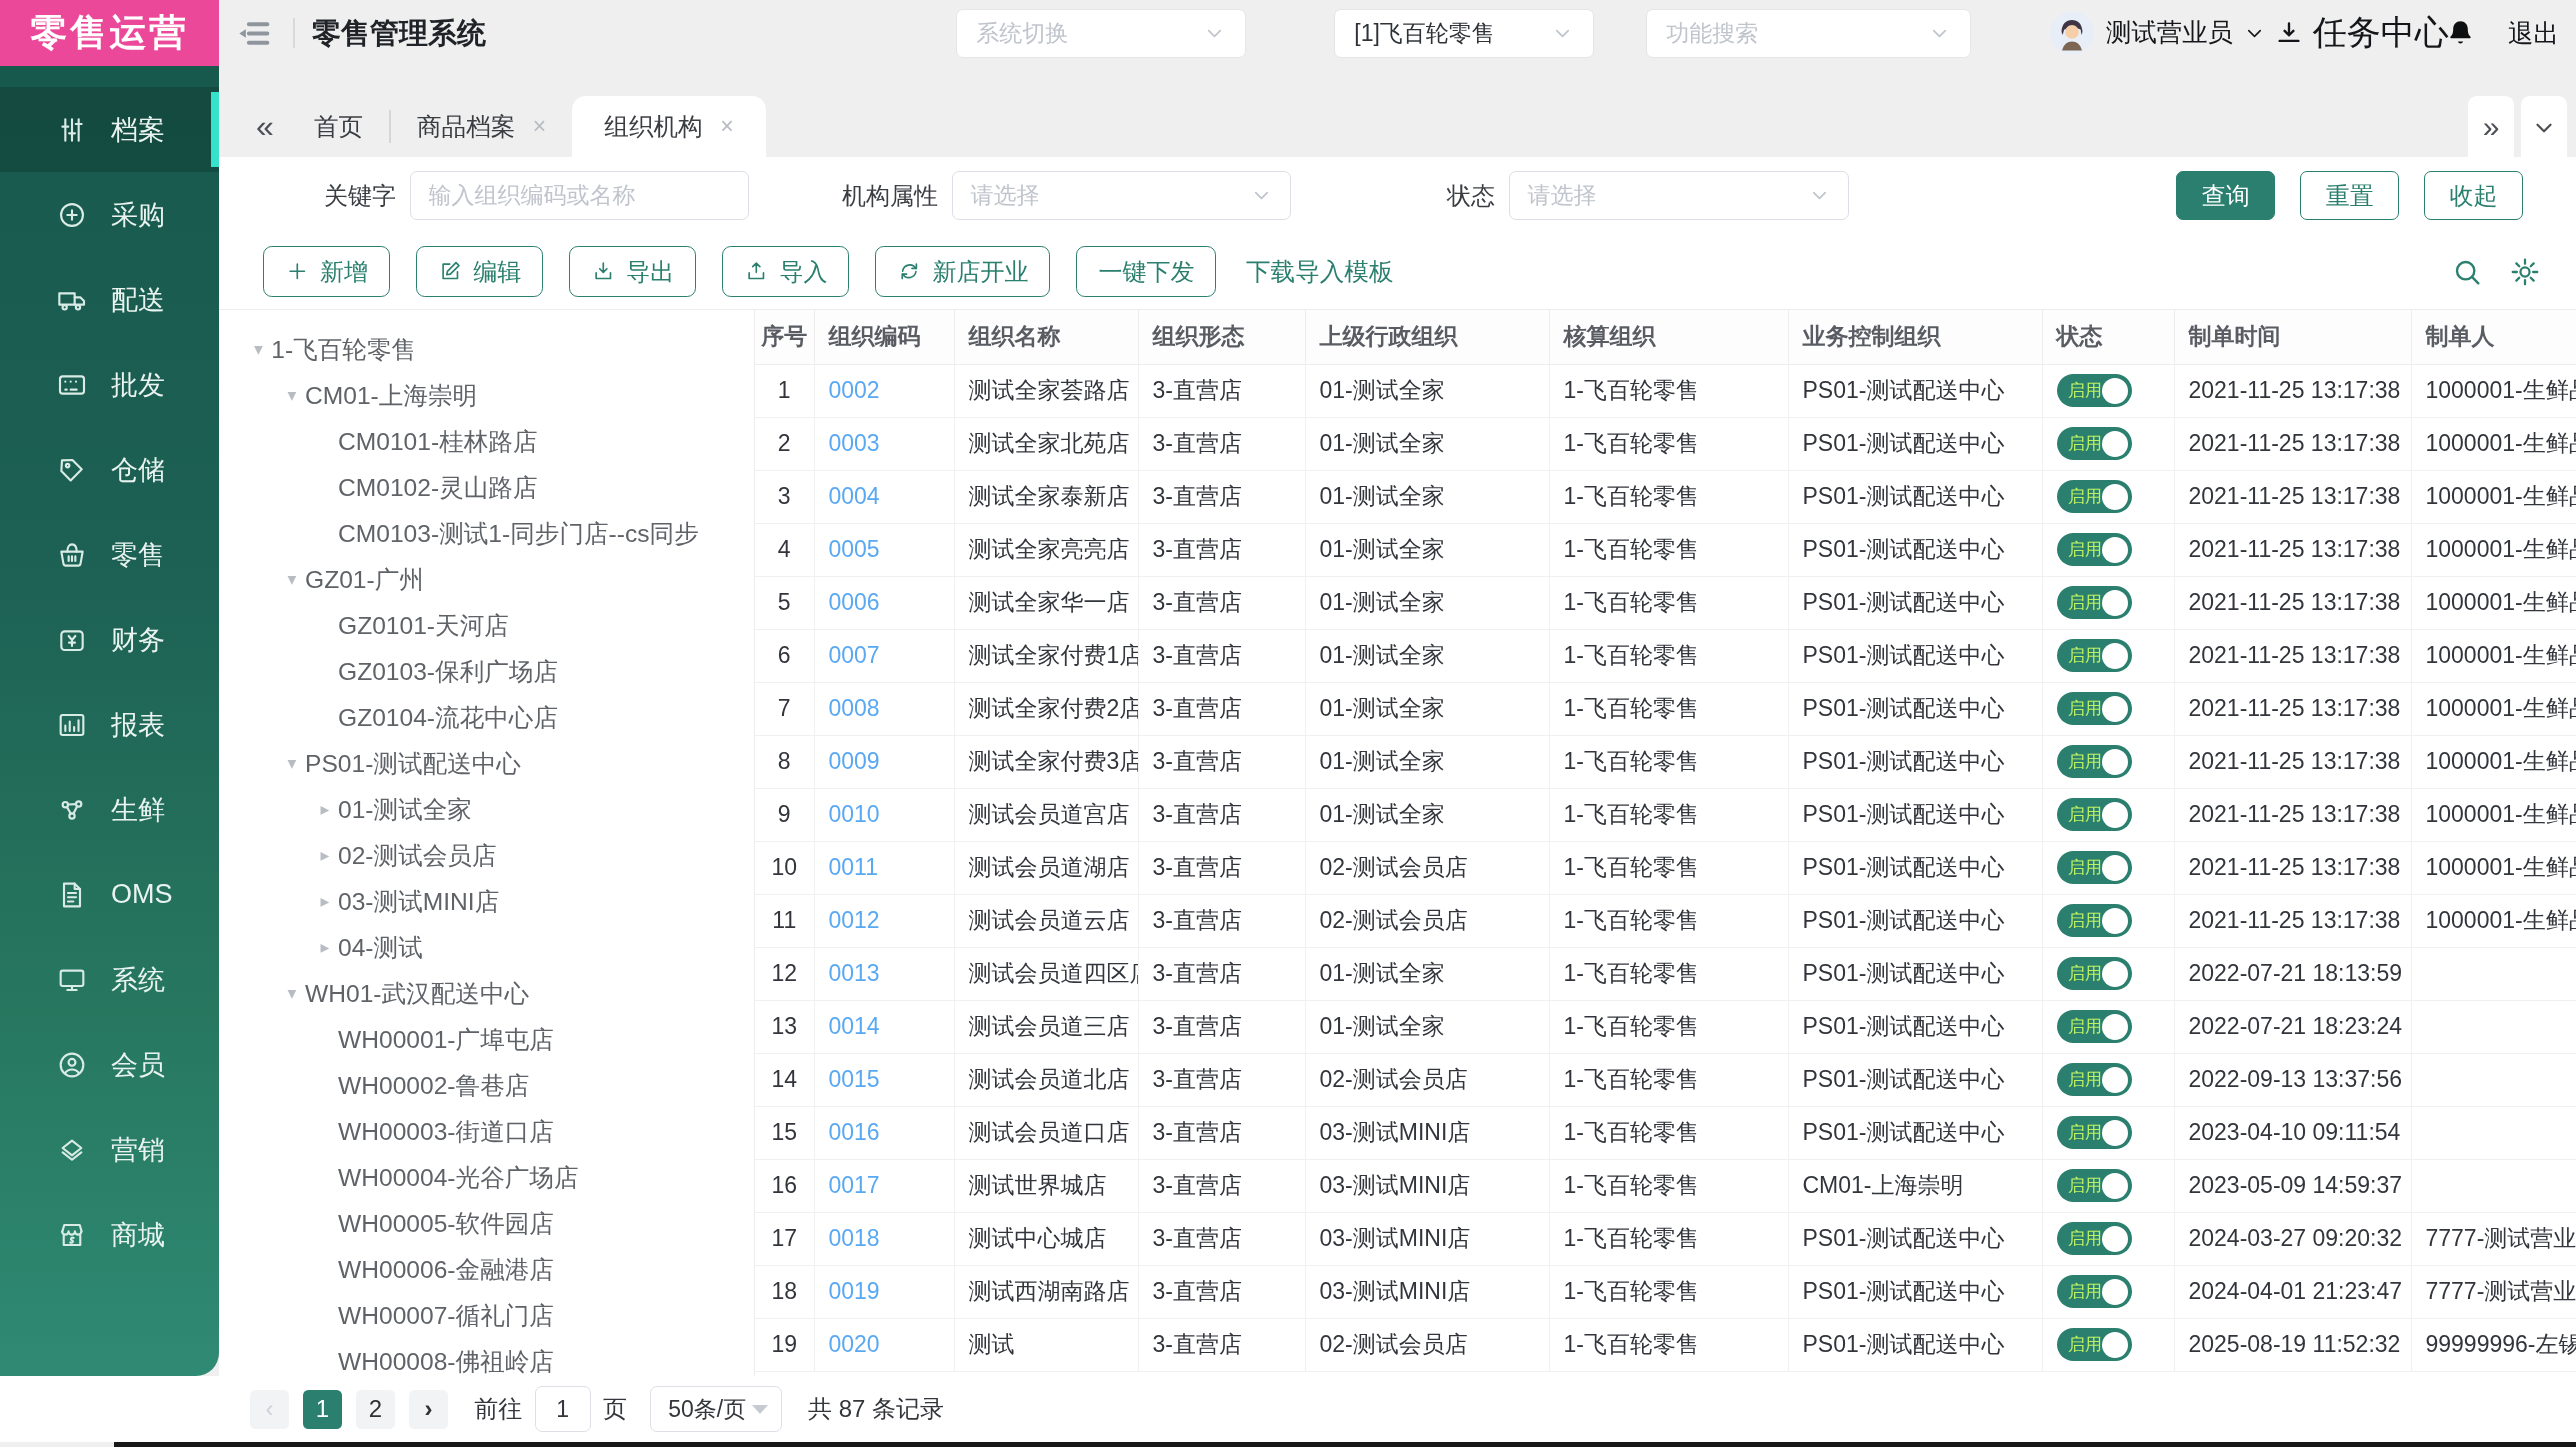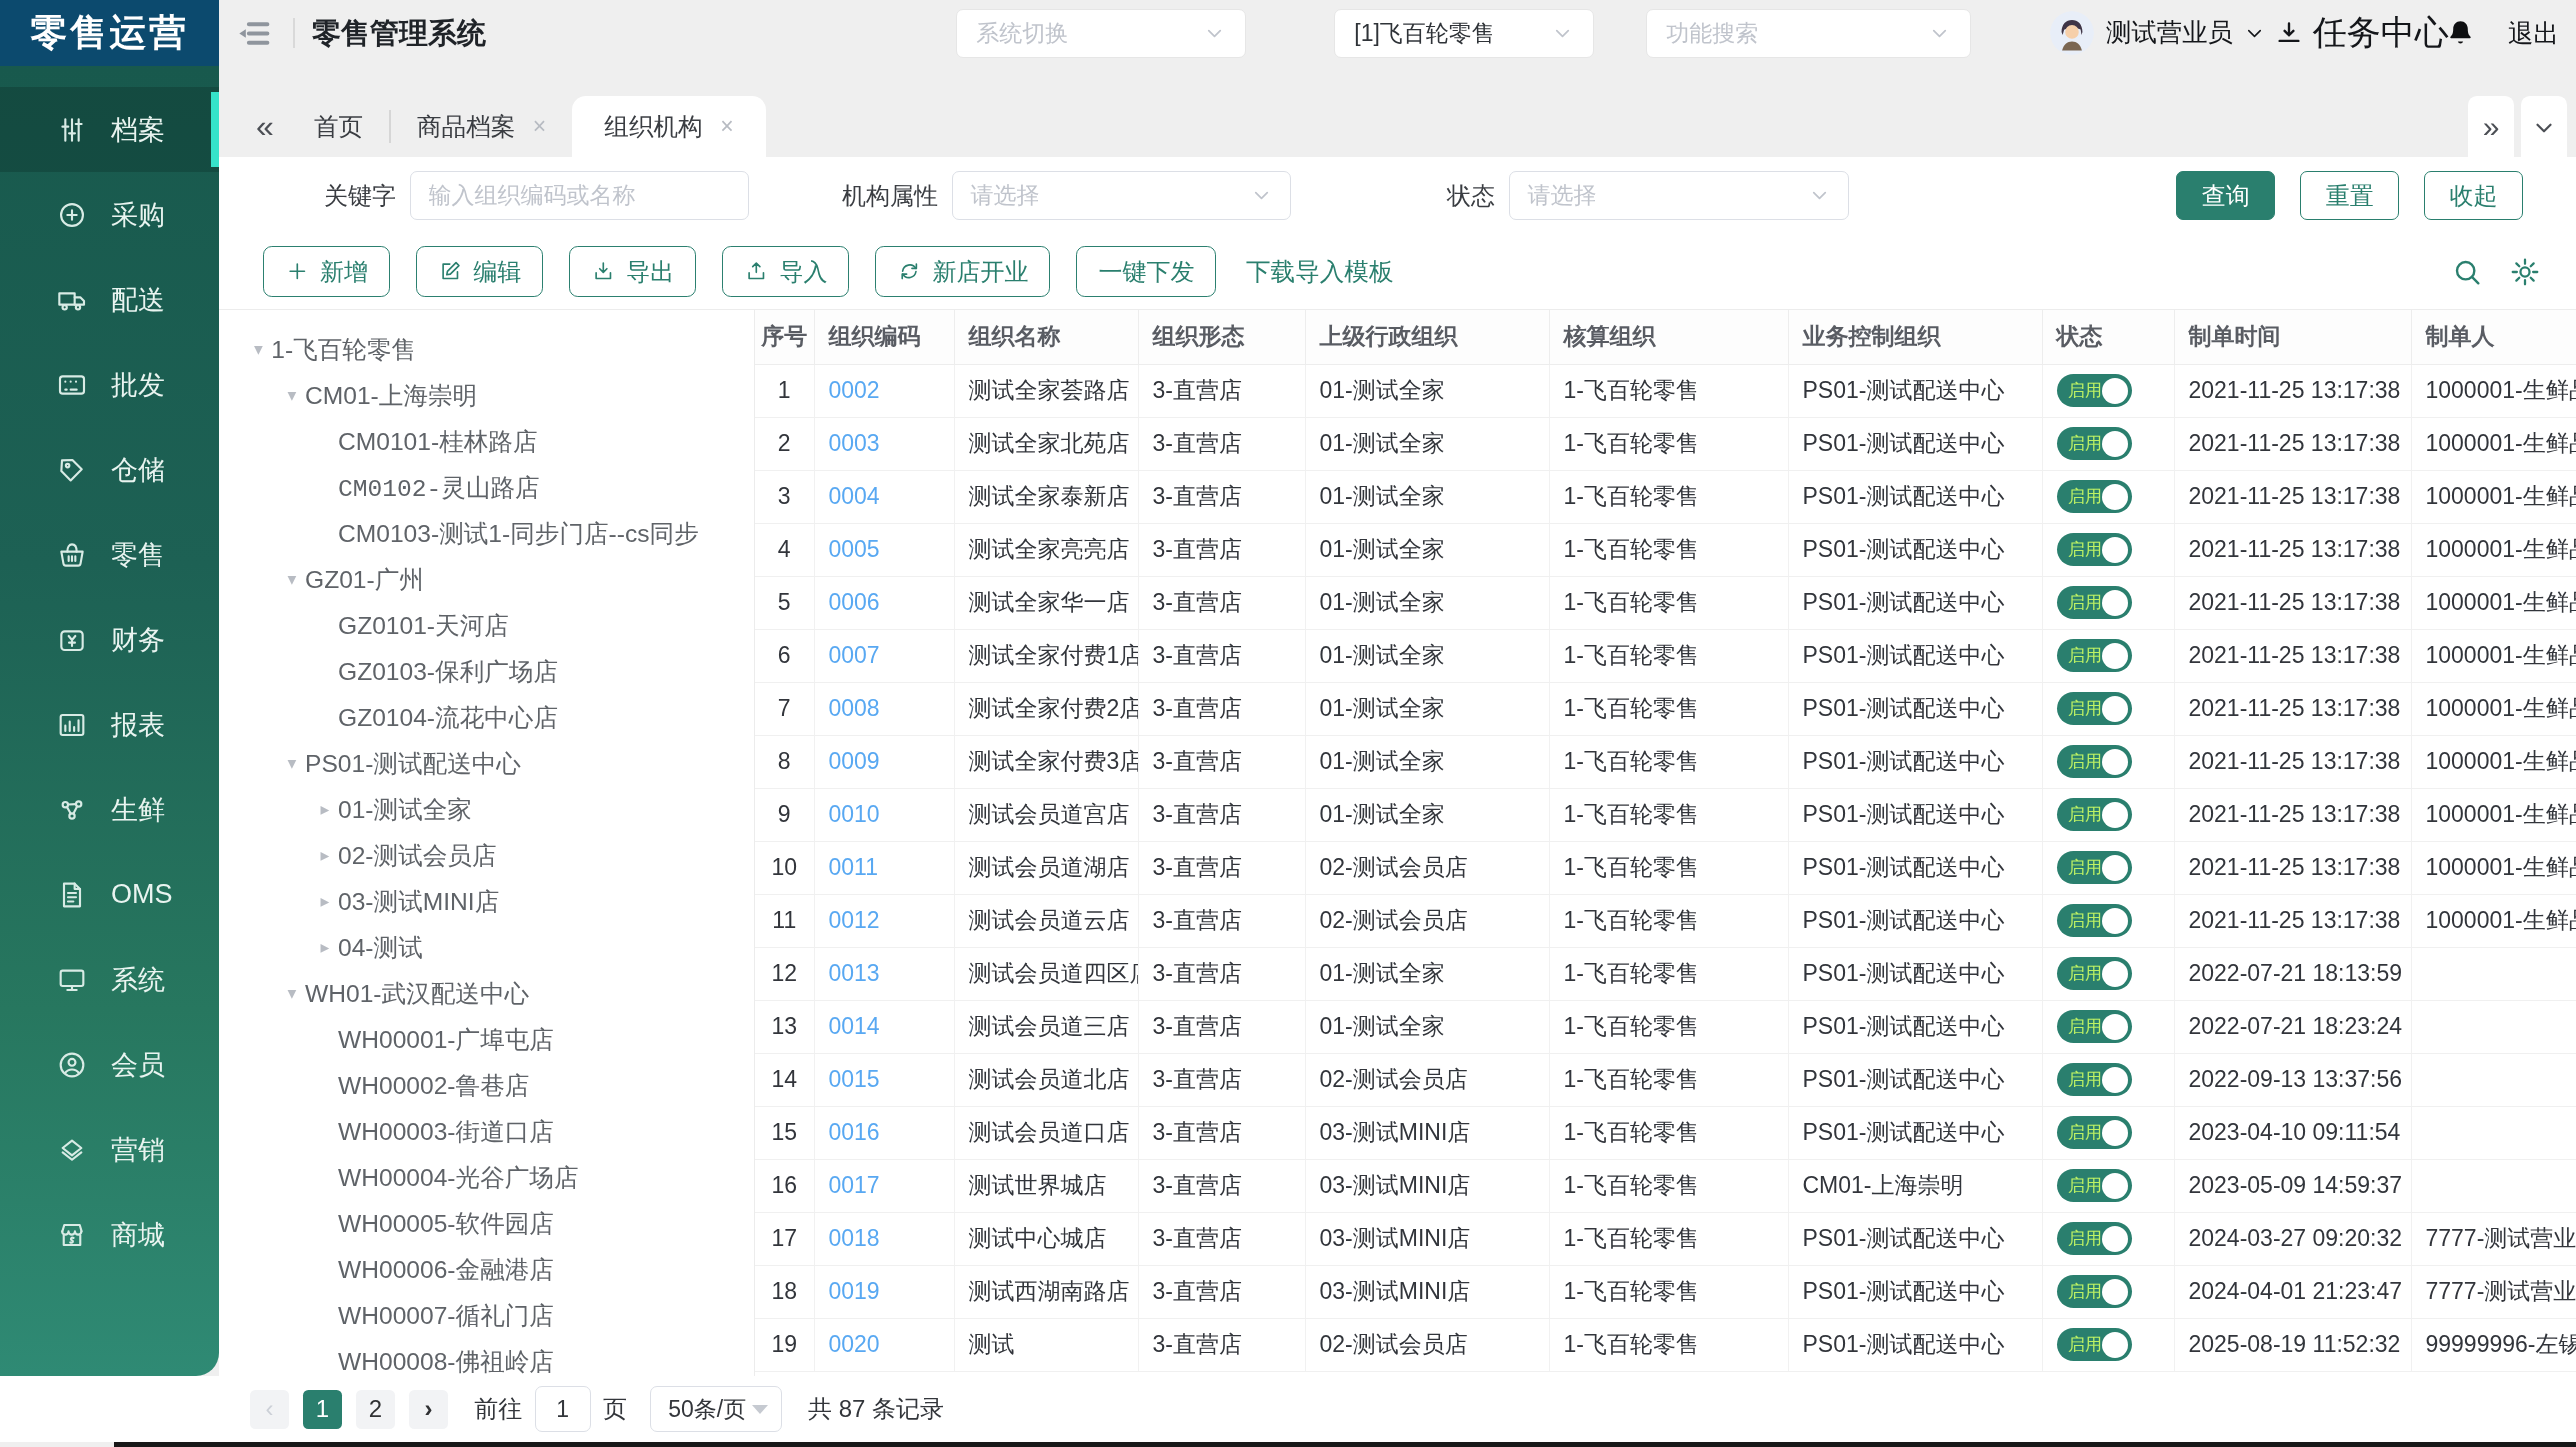--- a/index.html
+++ b/index.html
@@ -2,21 +2,21 @@
 <html style="font-size:14px"><head>
 <meta charset="utf-8">
 <style>
   * { margin:0; padding:0; box-sizing:border-box; }
   html,body { width:2576px; height:1448px; }
   body { font-family:"Liberation Sans", sans-serif; background:#ededee; overflow:hidden; }
   .app { position:relative; width:2576px; height:1448px; background:#efefef; }
 
   
   .topbar { position:absolute; left:0; top:0; width:100%; height:66px; background:#efefef; z-index:5; }
-  .logo { position:absolute; left:0; top:0; width:219px; height:66px; background:#0c4a6e; color:#fff;
+  .logo { position:absolute; left:0; top:0; width:219px; height:66px; background:#ec4899; color:#fff;
           display:flex; align-items:center; justify-content:center; font-size:37px; font-weight:800; letter-spacing:2.6px; }
   .hamburger { position:absolute; left:235px; top:15px; width:37px; height:37px; color:#8f959d; cursor:pointer; }
   .tdivider { position:absolute; left:293px; top:18.4px; width:1.8px; height:30px; background:#d9d9d9; }
   .apptitle { position:absolute; left:312px; top:0; height:66px; line-height:66px; font-size:29px; font-weight:700; color:#1f2328; }
   .hsel { position:absolute; top:8.8px; height:49px; background:#fff; border:0.9px solid #e6e6e6; border-radius:7px;
           display:flex; align-items:center; padding:0 19.3px; font-size:23px; color:#c0c4cc; cursor:pointer; }
   .hsel .val { flex:1; white-space:nowrap; overflow:hidden; }
   .hsel.filled .val { color:#2f3338; }
   .chev { width:23px; height:23px; color:#c0c4cc; flex-shrink:0; }
   .avatar { position:absolute; left:2050px; top:11.4px; width:44px; height:44px; border-radius:50%; overflow:hidden; cursor:pointer; }
@@ -400,21 +400,21 @@
               <span>1-飞百轮零售</span>
             </div>
             <div class="tree-row" style="padding-left: 39px;">
               <span class="tree-caret">▾</span>
               <span>CM01-上海崇明</span>
             </div>
             <div class="tree-row" style="padding-left: 72px;">
               <span class="tree-caret"></span>
               <span>CM0101-桂林路店</span>
             </div>
-            <div class="tree-row" style="padding-left: 72px; font-family: Liberation Mono, monospace;">
+            <div class="tree-row" style="padding-left: 72px;">
               <span class="tree-caret"></span>
               <span>CM0102-灵山路店</span>
             </div>
             <div class="tree-row" style="padding-left: 72px;">
               <span class="tree-caret"></span>
               <span>CM0103-测试1-同步门店--cs同步</span>
             </div>
             <div class="tree-row" style="padding-left: 39px;">
               <span class="tree-caret">▾</span>
               <span>GZ01-广州</span>

